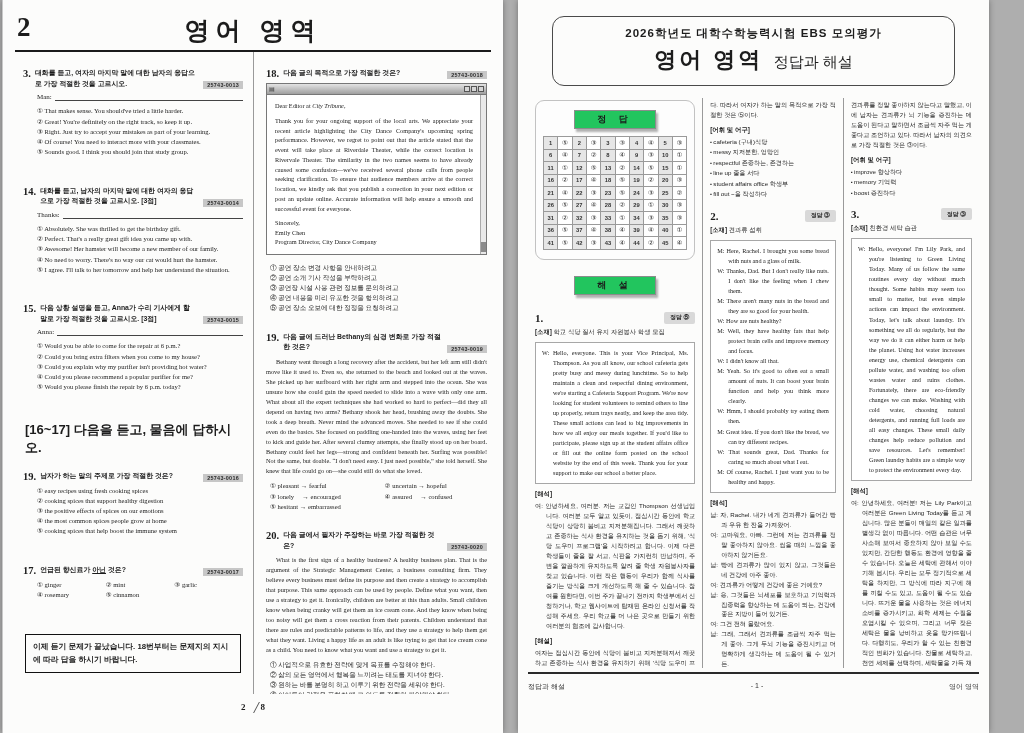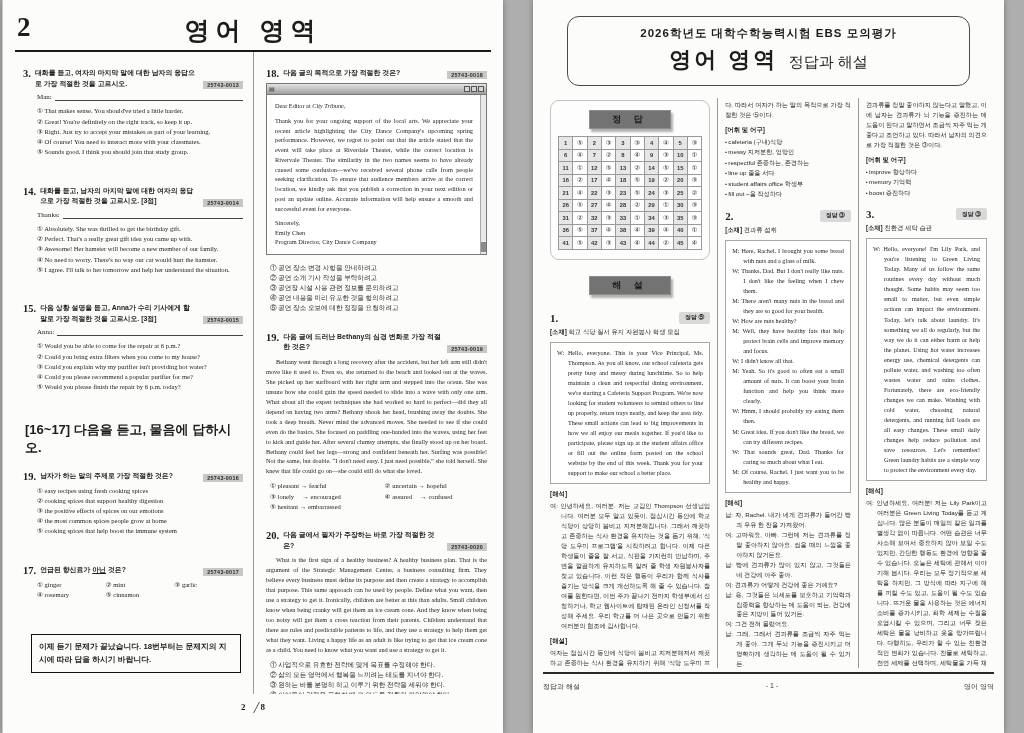--- a/index.html
+++ b/index.html
@@ -1,21 +1,21 @@
 <!DOCTYPE html>
 <html><head>
 <meta charset="utf-8">
 <style>
   * { margin:0; padding:0; box-sizing:border-box; }
   html,body { width:1024px; height:733px; overflow:hidden; background:#aeaeae;
     font-family:"Liberation Sans", sans-serif; color:#1c1c1c; }
   .stage { position:relative; width:1024px; height:733px; }
   .page { position:absolute; top:0; height:733px; background:#fcfcfb; box-shadow:0 0 6px rgba(0,0,0,.35); }
   .page-exam { left:2px; width:501px; border-left:1px solid #c9c9c9; }
-  .page-ans { left:533px; width:471px; }
+  .page-ans { left:518px; width:471px; }
 
   
   .lp-head { position:relative; height:52px; margin:0 12px; border-bottom:2.2px solid #1b1b1b; }
   .lp-num { position:absolute; left:2px; top:12px; font:700 27px "Liberation Serif", serif; }
   .lp-title { position:absolute; left:0; right:0; top:14px; text-align:center; font-size:25px; font-weight:800; letter-spacing:6px; }
   .lp-cols { display:flex; height:642px; margin:0 12px; }
   .lp-col { width:50%; padding:16px 10px 0 8px; overflow:hidden; }
   .lp-col.second { border-left:1px solid #9a9a9a; padding-left:12px; padding-right:4px; }
   .q { margin-bottom:28px; }
   .q-head { position:relative; display:flex; padding-right:2px; margin-bottom:4px; }
@@ -23,21 +23,21 @@
   .q-prompt { flex:1; font-size:6.9px; line-height:1.55; font-weight:600; padding-right:44px; }
   .q-code { position:absolute; right:0; bottom:0; background:#c7c7c7; color:#2a2a2a;
     font:700 5.4px "Liberation Sans", sans-serif; padding:1px 4px; letter-spacing:.3px; }
   .speaker { display:flex; align-items:flex-end; font:7px "Liberation Serif", serif; margin:4px 0 5px 14px; }
   .speaker .blank { flex:1; border-bottom:.8px solid #444; height:8px; margin-left:3px; }
   .options { margin-left:14px; }
   .option { font:6.6px "Liberation Serif", serif; line-height:1.55; padding-left:9px; text-indent:-9px; }
   .options.cols3 { display:grid; grid-template-columns:1fr 1fr 1fr; }
   .options.cols2 { display:grid; grid-template-columns:1.08fr 1fr; column-gap:4px; }
   .sec-head { font-size:13px; font-weight:800; margin:2px 0 14px 2px; }
-  .notice-box { border:1.6px solid #111; margin:34px 2px 0 8px; padding:6px 7px;
+  .notice-box { border:1.6px solid #111; margin:34px 2px 0 2px; padding:6px 7px;
     font-size:7.8px; font-weight:800; line-height:1.6; }
   .lp-footer { height:26px; display:flex; align-items:center; justify-content:center; gap:4px;
     font:700 9px "Liberation Serif", serif; }
   .pg-slash { width:7px; height:11px; border-right:1px solid #555; transform:skewX(-28deg); }
 
   
   .letter-window { border:1px solid #777; margin:4px 0 8px 0; background:#fff; }
   .lw-bar { height:11px; background:linear-gradient(#e3e3e3,#9f9f9f); border-bottom:1px solid #777;
     display:flex; align-items:center; padding:0 2px; }
   .lw-doc { font-size:6px; color:#333; line-height:1; }
@@ -59,21 +59,21 @@
   .rp-head1 { font-size:11.5px; font-weight:600; letter-spacing:1px; margin-bottom:4px; }
   .rp-head2-strong { font-size:22px; font-weight:900; letter-spacing:3px; }
   .rp-head2-sub { font-size:15px; font-weight:500; margin-left:6px; }
   .rp-cols { display:flex; height:570px; margin:0 10px; }
   .rp-col { overflow:hidden; padding:2px 7px 0 7px; }
   .rp-c1 { width:186px; }
   .rp-c2 { width:150px; border-left:1px solid #9a9a9a; }
   .rp-c3 { width:145px; border-left:1px solid #9a9a9a; }
   .ans-panel { border:1px solid #c2c2c2; border-radius:9px; padding:7px 7px 9px 7px; text-align:center;
     background:#fdfdfd; }
-  .tab { display:inline-block; border:1px solid #8c8c8c; background:#737373; padding:2px 22px;
+  .tab { display:inline-block; border:1px solid #8c8c8c; background:#22c55e; padding:2px 22px;
     font-size:9px; font-weight:800; letter-spacing:5px; box-shadow:2px 3px 2px rgba(0,0,0,.3); margin-bottom:7px; }
   .ans-grid { display:grid; grid-template-columns:repeat(10,1fr); border-top:1px solid #9a9a9a; border-left:1px solid #9a9a9a; }
   .ag-cell { border-right:1px solid #9a9a9a; border-bottom:1px solid #9a9a9a; height:12.5px;
     display:flex; align-items:center; justify-content:center; }
   .ag-num { background:#e6e6e6; font-size:5.8px; font-weight:700; color:#333; }
   .ag-ans { background:#fff; font-size:6.6px; color:#333; }
   .expl-tab-wrap { text-align:center; margin:14px 0 10px 0; }
   .expl-head { display:flex; justify-content:space-between; align-items:flex-end; margin:10px 0 4px 0; }
   .expl-num { font:700 11px "Liberation Serif", serif; }
   .ans-badge { background:#d9d9d9; color:#222; font-size:5.8px; font-weight:700; padding:1.5px 6px; border-radius:2px; }

